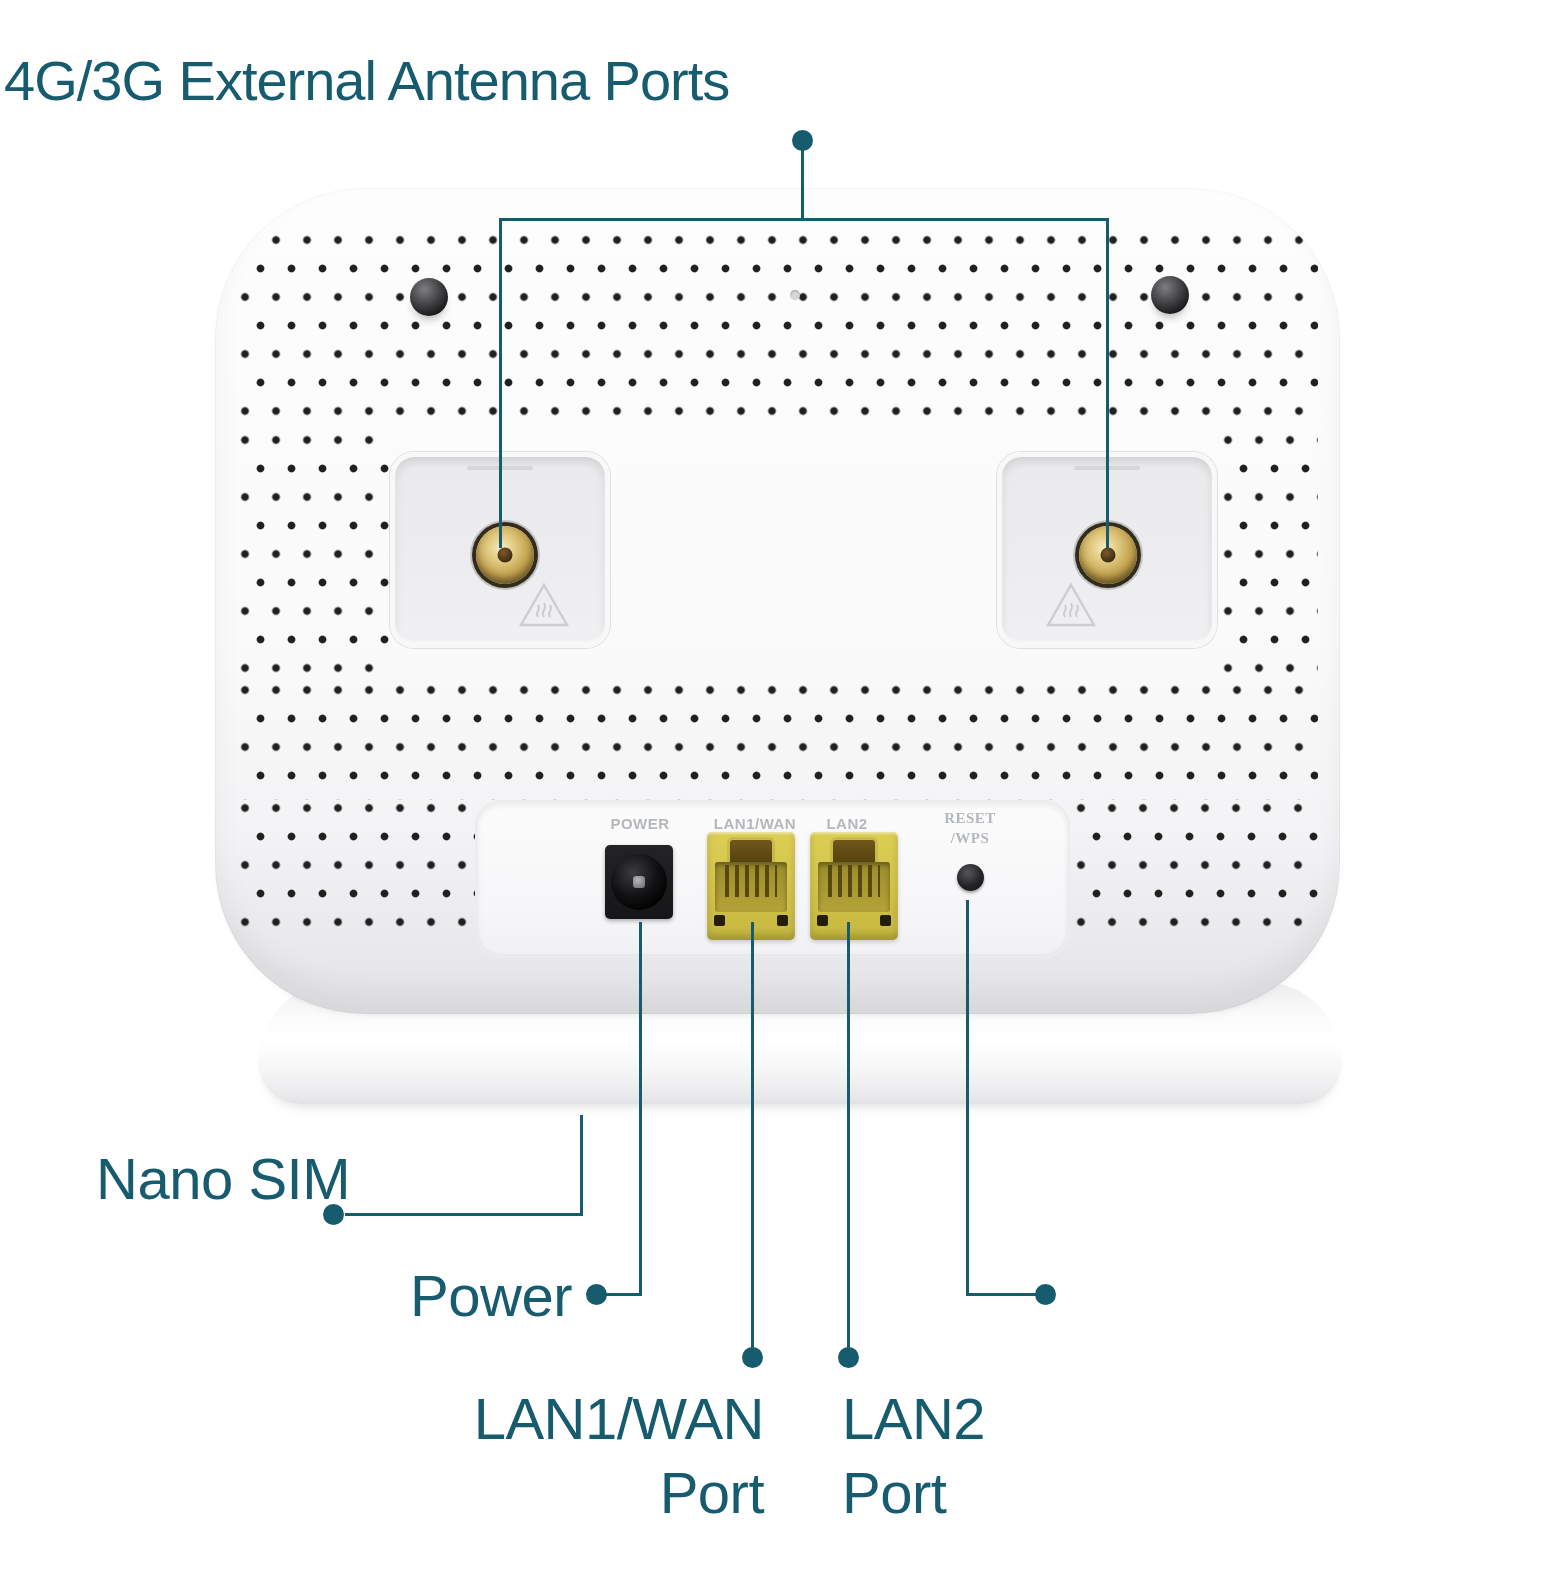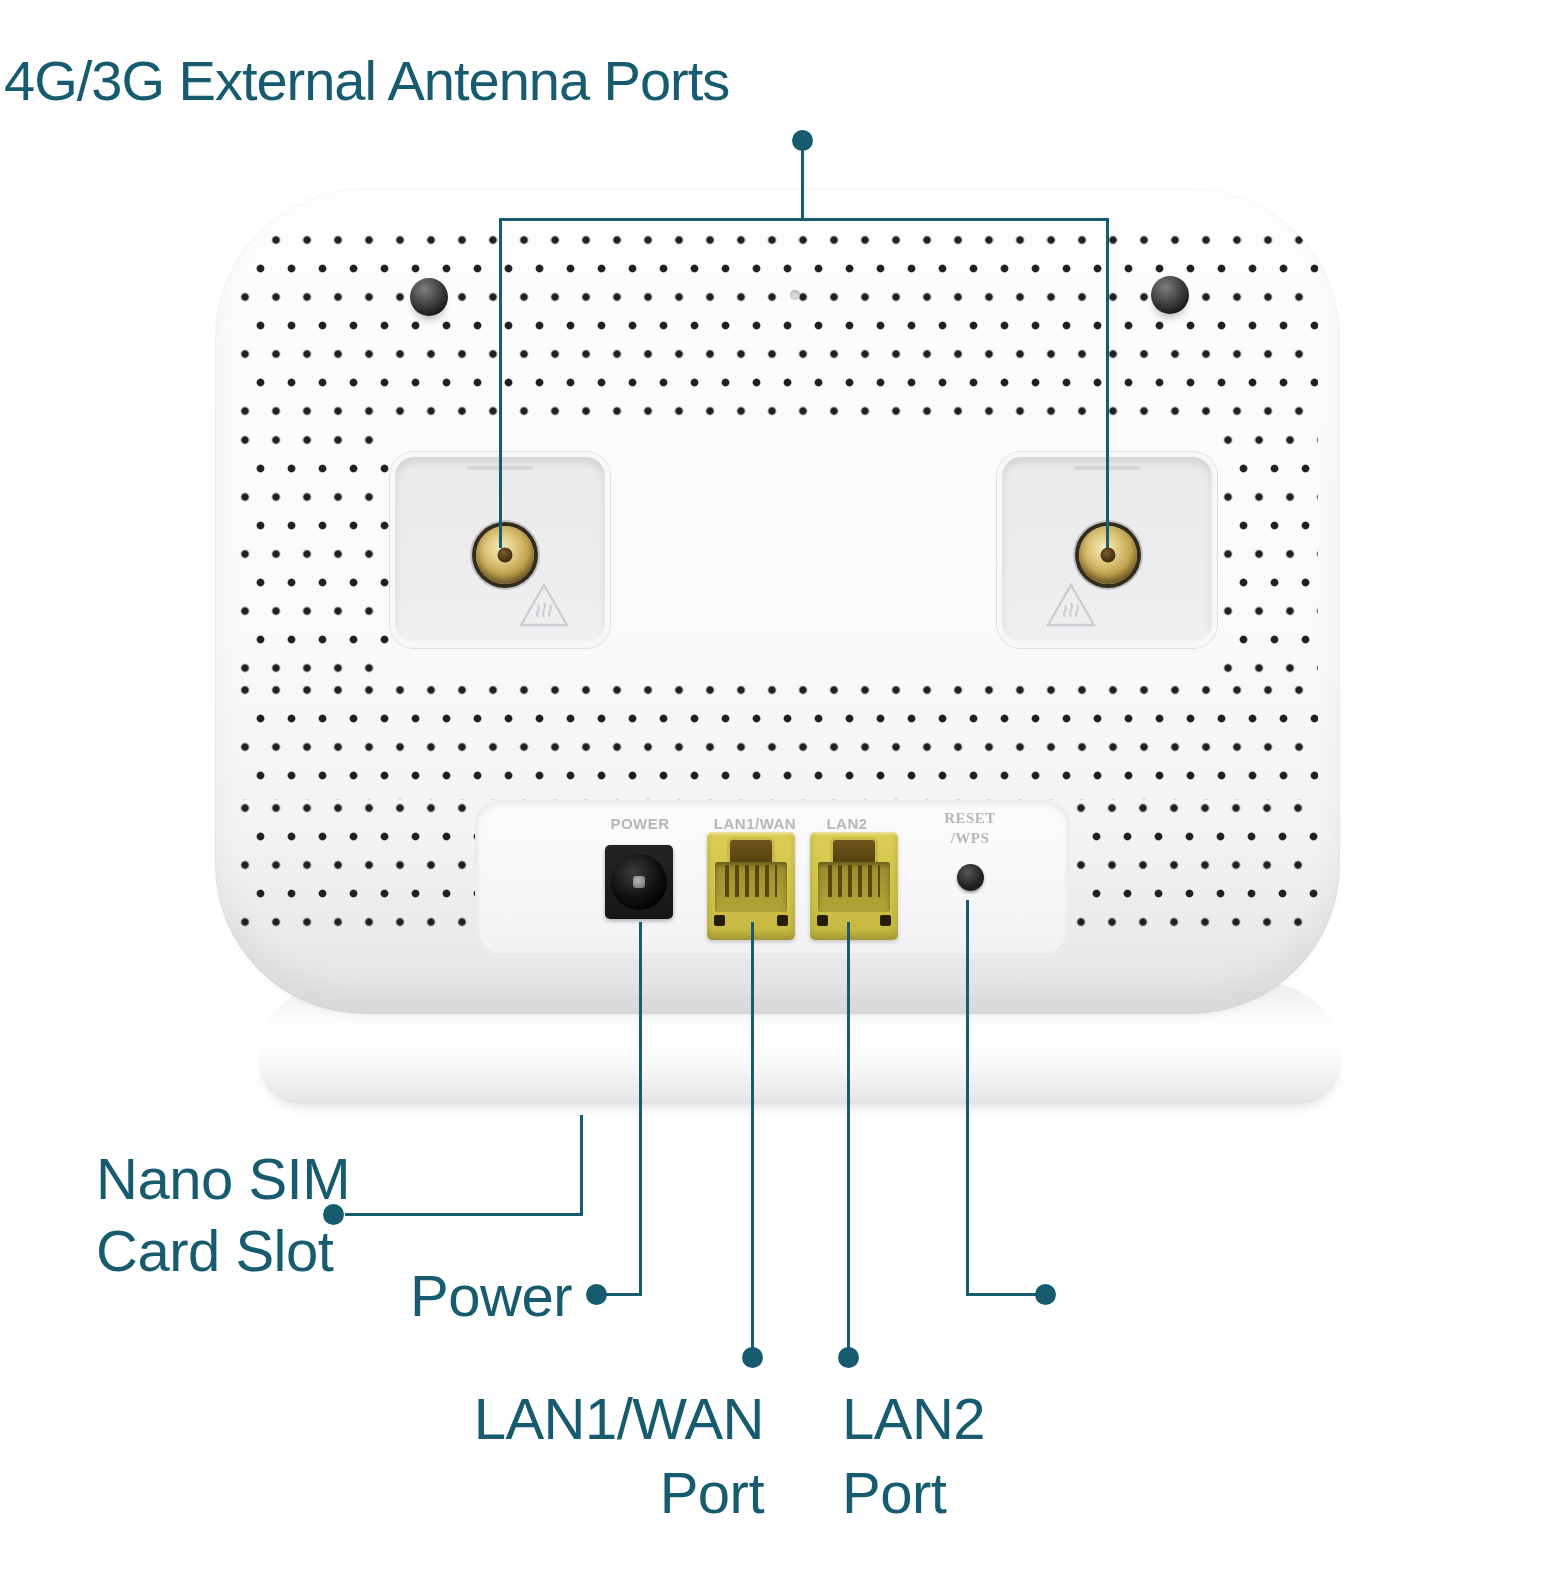--- a/index.html
+++ b/index.html
@@ -241,21 +241,20 @@
   <div class="cdot" style="left:742px;top:1347px;"></div>
   <div class="cline" style="left:847px;top:922px;width:3px;height:426px;"></div>
   <div class="cdot" style="left:838px;top:1347px;"></div>
 
   <div class="cline" style="left:966px;top:900px;width:3px;height:396px;"></div>
   <div class="cline" style="left:966px;top:1293px;width:72px;height:3px;"></div>
   <div class="cdot" style="left:1035px;top:1284px;"></div>
 
   <div class="callout-label" style="right:1193px;top:1108px;text-align:left;margin-top:35px;">
     <div>Nano SIM</div>
-    <div>Card Slot</div>
   </div>
 
   <div class="callout-label" style="right:971px;top:1260px;">Power</div>
 
 
   <div class="callout-label" style="right:779px;top:1382px;text-align:right;line-height:74px;">
     <div>LAN1/WAN</div>
     <div>Port</div>
   </div>
 

